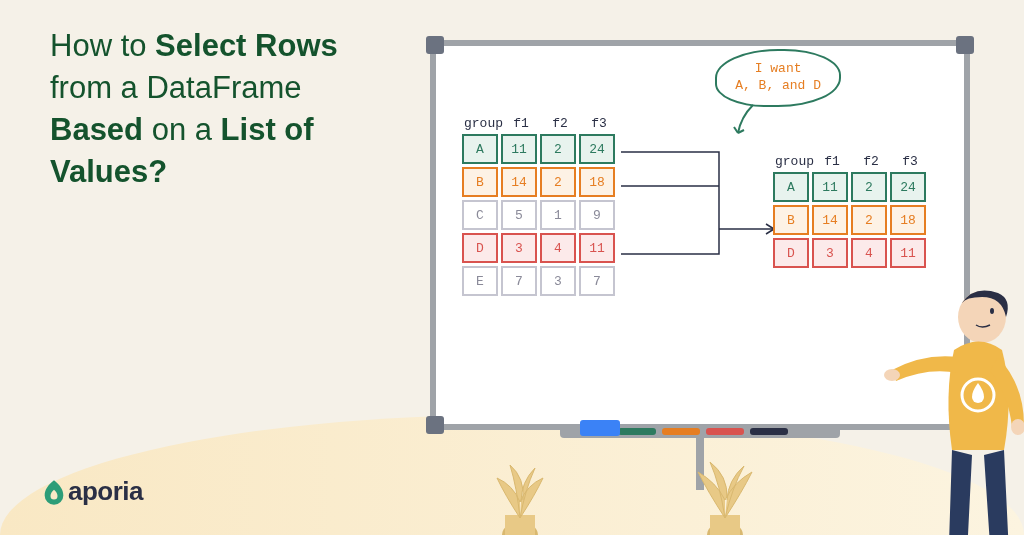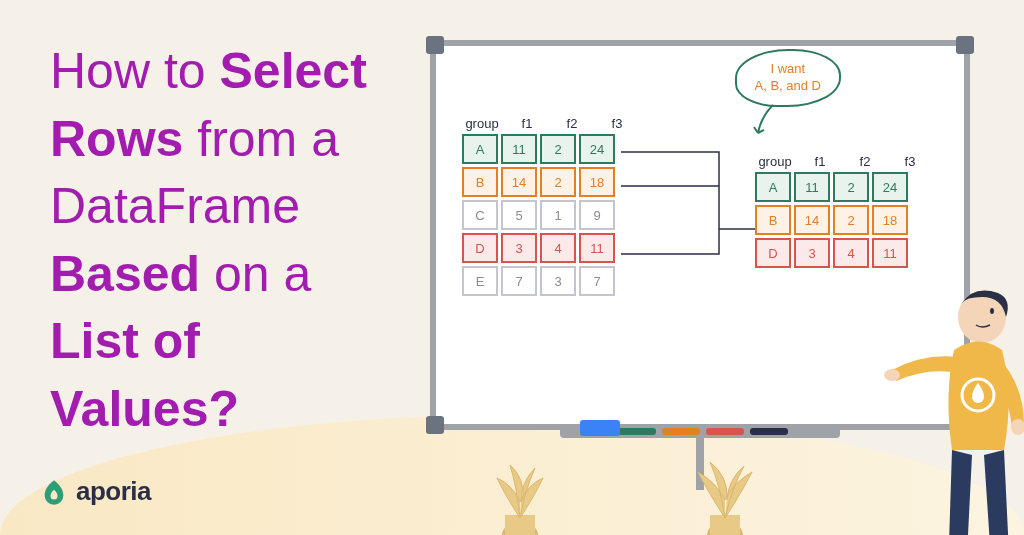--- a/index.html
+++ b/index.html
@@ -1,38 +1,38 @@
 <!DOCTYPE html>
 <html><head>
 <meta charset="utf-8">
 <style>
 *{margin:0;padding:0;box-sizing:border-box}
 body{width:1024px;height:535px;background:#f5f1e8;font-family:-apple-system,sans-serif;position:relative;overflow:hidden}
 .wave{position:absolute;bottom:0;left:0;width:100%;height:120px;background:linear-gradient(to right,#f9e8c4 0%,#fcf4e0 100%);border-radius:100% 100% 0 0/200% 200% 0 0}
-.title{position:absolute;left:50px;top:38px;width:340px;font-size:50px;line-height:1.35;color:#a21caf;font-weight:400}
+.title{position:absolute;left:50px;top:25px;width:340px;font-size:31px;line-height:1.35;color:#14532d;font-weight:400}
 .title b{font-weight:700}
-.logo{position:absolute;left:40px;bottom:28px;display:flex;align-items:center;gap:8px}
+.logo{position:absolute;left:40px;bottom:28px;display:flex;align-items:center;gap:0}
 .logo-icon{width:28px;height:28px}
 .logo-text{font-size:26px;color:#2a2f45;font-weight:600;letter-spacing:-0.5px}
 .board{position:absolute;left:430px;top:40px;width:540px;height:390px}
 .board-frame{position:absolute;inset:0;background:#fff;border:6px solid #9fa3a8;border-radius:6px}
 .board-corner{position:absolute;width:18px;height:18px;background:#6b7280;border-radius:3px}
 .c-tl{top:-4px;left:-4px}.c-tr{top:-4px;right:-4px}.c-bl{bottom:-4px;left:-4px}.c-br{bottom:-4px;right:-4px}
 .tray{position:absolute;bottom:-8px;left:50%;transform:translateX(-50%);width:280px;height:14px;background:#9fa3a8;border-radius:4px;display:flex;align-items:center;justify-content:center;gap:6px}
 .marker{width:38px;height:7px;border-radius:3px}
 .eraser{position:absolute;left:20px;bottom:2px;width:40px;height:16px;background:#3b82f6;border-radius:3px}
 .stand{position:absolute;left:50%;bottom:-60px;transform:translateX(-50%);width:8px;height:60px;background:#9fa3a8}
-.content{position:absolute;inset:14px;font-family:Liberation Sans, sans-serif}
+.content{position:absolute;inset:14px;font-family:Liberation Mono, monospace}
 .bubble{position:absolute;right:115px;top:-5px;text-align:center}
 .bubble-shape{border:2px solid #2d7a5f;border-radius:50% 45% 50% 40%;padding:10px 18px;font-size:13px;color:#e67e22;line-height:1.3}
 .bubble-tail{position:absolute;bottom:-22px;left:30%;font-size:24px;color:#2d7a5f}
 .tbl{position:absolute}
 .tbl-left{left:18px;top:62px}
 .tbl-right{right:28px;top:100px}
-.headers{display:flex;gap:9px;margin-bottom:3px;padding-left:2px}
+.headers{display:flex;gap:3px;margin-bottom:3px;padding-left:2px}
 .headers span{width:36px;text-align:center;font-size:13px;color:#2a2f45}
 .row{display:flex;gap:3px;margin-bottom:3px}
 .cell{width:36px;height:30px;border:2px solid;display:flex;align-items:center;justify-content:center;font-size:13px;background:#fff}
 .r-green .cell{border-color:#2d7a5f;color:#2d7a5f;background:#e8f3ee}
 .r-orange .cell{border-color:#e67e22;color:#e67e22;background:#fdf2e5}
 .r-gray .cell{border-color:#c5c5d0;color:#8a8a99}
 .r-red .cell{border-color:#d9534f;color:#d9534f;background:#fceaea}
 .arrow-area{position:absolute;left:175px;top:80px;width:175px;height:200px}
 .person{position:absolute;right:-15px;bottom:-50px;width:165px;height:310px}
 .plants{position:absolute;bottom:-15px}

